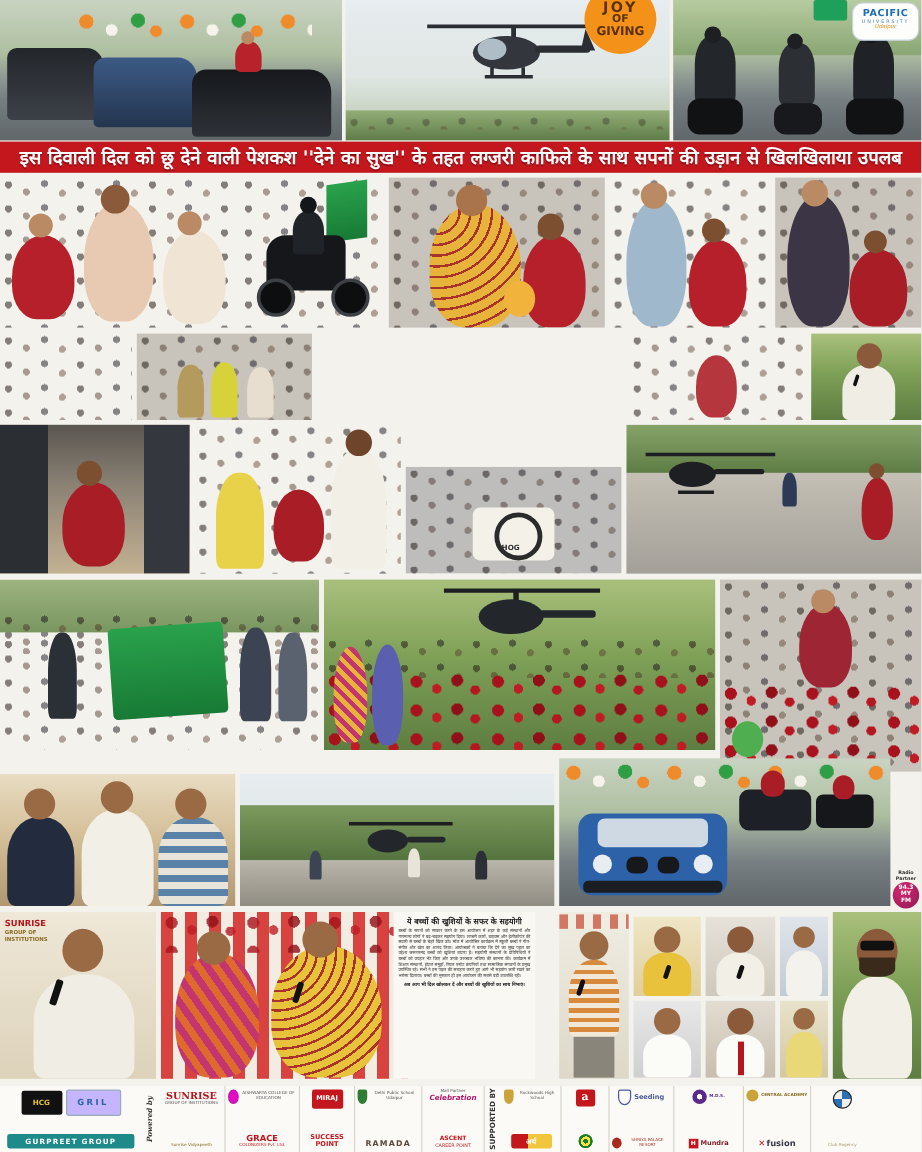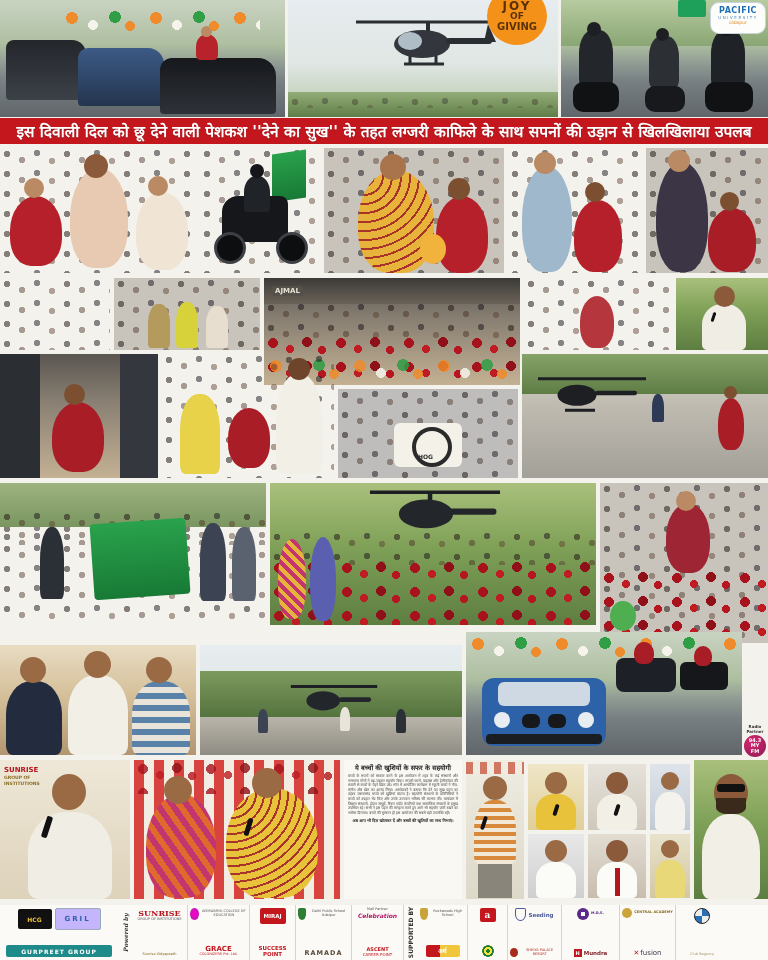--- a/index.html
+++ b/index.html
@@ -51,21 +51,21 @@
   #pacific-badge .p3{font-size:4.5px;color:#e08a1e;font-style:italic;}
   #green-sign{position:absolute;left:678px;top:0;width:28px;height:17px;background:#1fa05a;border-radius:2px;}
   
   #headline-bar{position:absolute;left:0;top:118px;width:768px;height:26px;background:#c3161d;
       display:flex;align-items:center;justify-content:center;}
   #headline-bar span{color:#fff;font-weight:700;font-size:15.5px;white-space:nowrap;
       text-shadow:0 1px 0 rgba(0,0,0,.25);}
   
   .ph-label{position:absolute;color:#fff;font-weight:700;}
   
-  #article{position:absolute;left:344px;top:760px;width:118px;height:139px;background:#faf8f3;
+  #article{position:absolute;left:328px;top:760px;width:118px;height:139px;background:#faf8f3;
            padding:3px 4px;box-sizing:border-box;}
   #article h3{margin:0 0 2px 0;font-size:6.5px;text-align:center;color:#222;}
   #article p{margin:0;font-size:3.6px;line-height:4.6px;text-align:justify;color:#3a3a3a;
              filter:blur(.22px);}
   #article .foot{margin-top:3px;font-size:4px;font-weight:700;text-align:center;color:#222;}
   
   #radio-partner{position:absolute;left:742px;top:724px;width:26px;height:46px;text-align:center;}
   #radio-partner .rp-label{font-size:4px;font-weight:700;color:#333;}
   #radio-partner .rp-circle{width:22px;height:22px;margin:1px auto 0;border-radius:50%;
       background:radial-gradient(circle at 35% 30%,#d4286e,#8e1a56);color:#fff;font-weight:800;
@@ -194,27 +194,20 @@
   </div>
 
   <div class="ph mall2 crowd-dots" style="left:0;top:278px;width:110px;height:72px;"></div>
 
   <div class="ph mall crowd-dots" style="left:114px;top:278px;width:146px;height:72px;">
     <div class="torso" style="left:34px;top:26px;width:22px;height:44px;background:#b59a5e;"></div>
     <div class="torso" style="left:62px;top:24px;width:22px;height:46px;background:#d8d23a;"></div>
     <div class="torso" style="left:92px;top:28px;width:22px;height:42px;background:#e8ded0;"></div>
   </div>
 
-  <div class="ph interior-dark" style="left:264px;top:278px;width:256px;height:107px;">
-    <div class="deco" style="left:0;top:0;width:256px;height:26px;background:linear-gradient(#3c3a38,#6a6258);"></div>
-    <div class="ph-label" style="left:8px;top:8px;font-size:7px;color:#e8e2d4;background:#55504a;padding:1px 3px;border-radius:2px;">AJMAL</div>
-    <div class="deco crowd-dots" style="left:0;top:24px;width:256px;height:40px;"></div>
-    <div class="deco red-crowd" style="left:0;top:56px;width:256px;height:51px;"></div>
-    <div class="deco balloons" style="left:0;top:78px;width:256px;height:29px;opacity:.85;"></div>
-  </div>
 
   <div class="ph mall2 crowd-dots" style="left:524px;top:278px;width:148px;height:72px;">
     <div class="blob" style="left:56px;top:18px;width:34px;height:52px;background:#b5363c;"></div>
   </div>
 
   <div class="ph greenery" style="left:676px;top:278px;width:92px;height:72px;">
     <div class="torso" style="left:26px;top:26px;width:44px;height:46px;background:#f0ede4;"></div>
     <div class="head" style="left:38px;top:8px;width:21px;height:21px;background:#8a5a3b;"></div>
     <div class="mic" style="left:36px;top:34px;"></div>
   </div>
@@ -496,21 +489,21 @@
       </div>
     </div>
 
     <div class="sp-cell" style="width:56px;">
       <div style="display:flex;align-items:center;gap:2px;">
         <div style="width:10px;height:10px;background:#caa33a;border-radius:50%;"></div>
         <div class="tinytxt" style="color:#8a6a20;font-weight:700;">CENTRAL ACADEMY</div>
       </div>
       <div style="display:flex;align-items:center;gap:1px;">
         <div style="color:#c3161d;font-size:7px;font-weight:800;">✕</div>
-        <div style="font-size:7px;font-weight:400;color:#3a3a4a;text-align:center;">fusion</div>
+        <div style="font-size:7px;font-weight:700;color:#3a3a4a;text-align:center;">fusion</div>
       </div>
     </div>
 
     <div class="sp-cell" style="width:52px;">
       <div class="bmw"></div>
       <div class="tinytxt" style="color:#a89a6a;">Club Regency</div>
     </div>
 
 
   </div>

